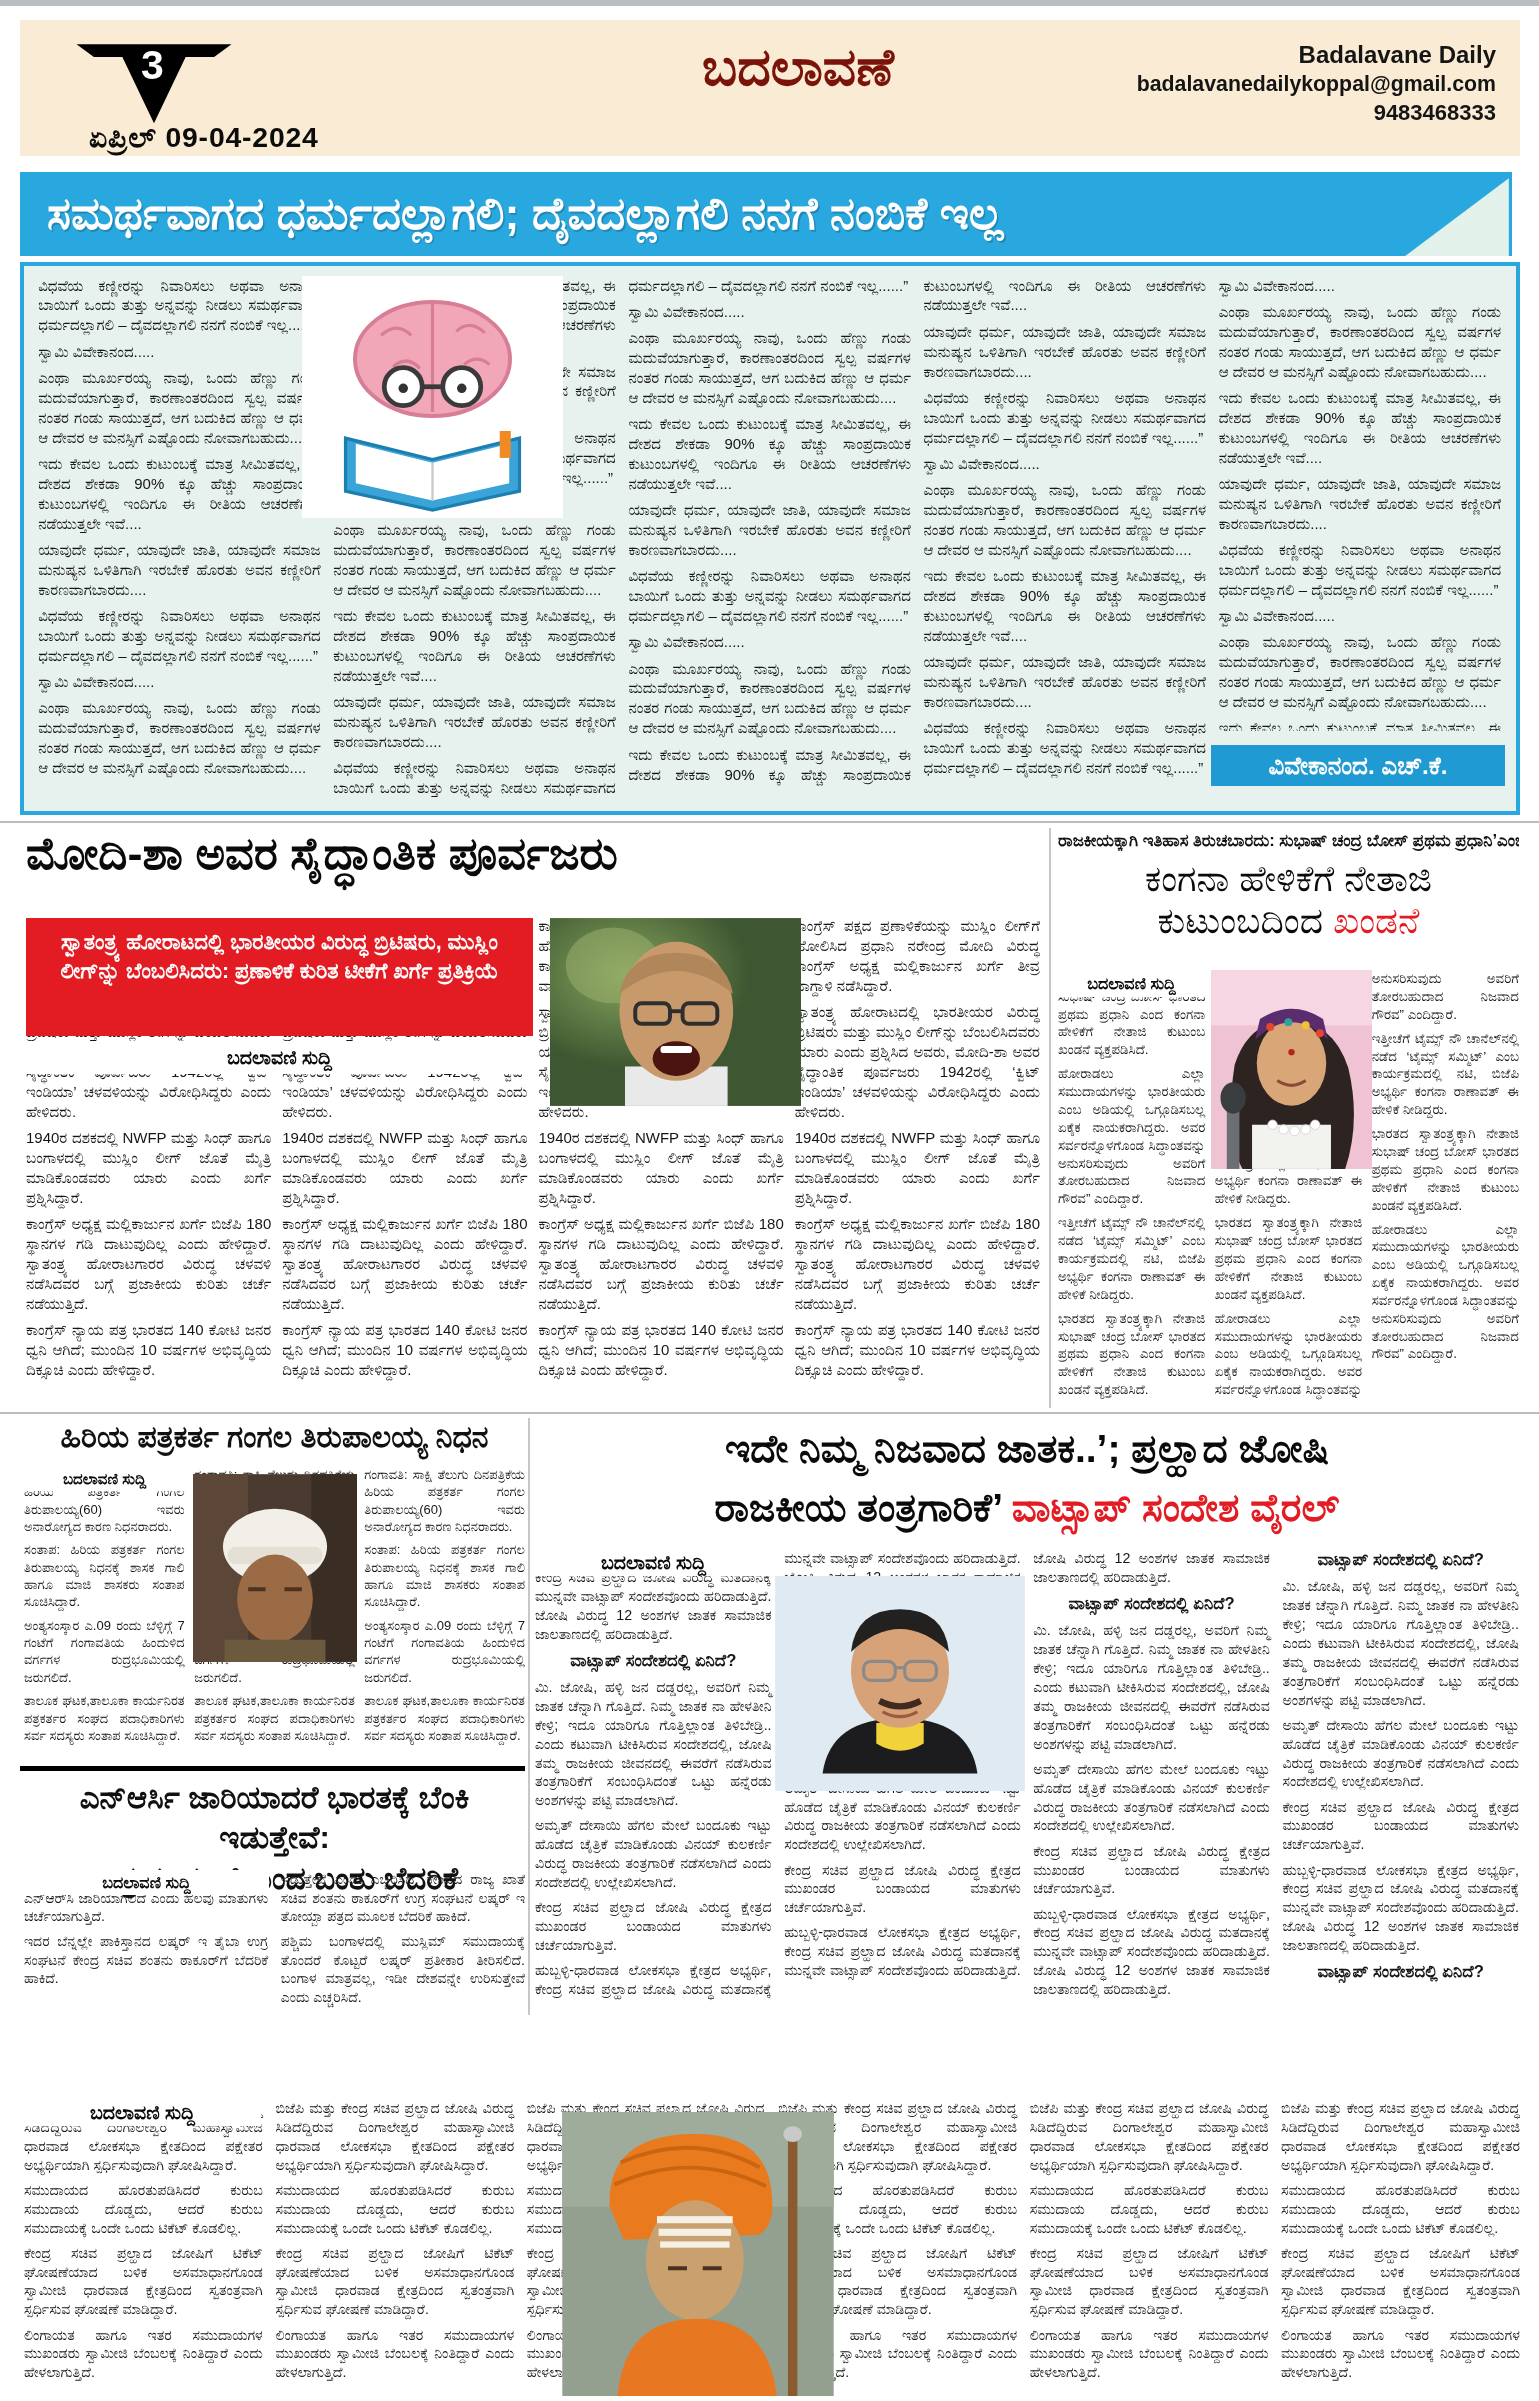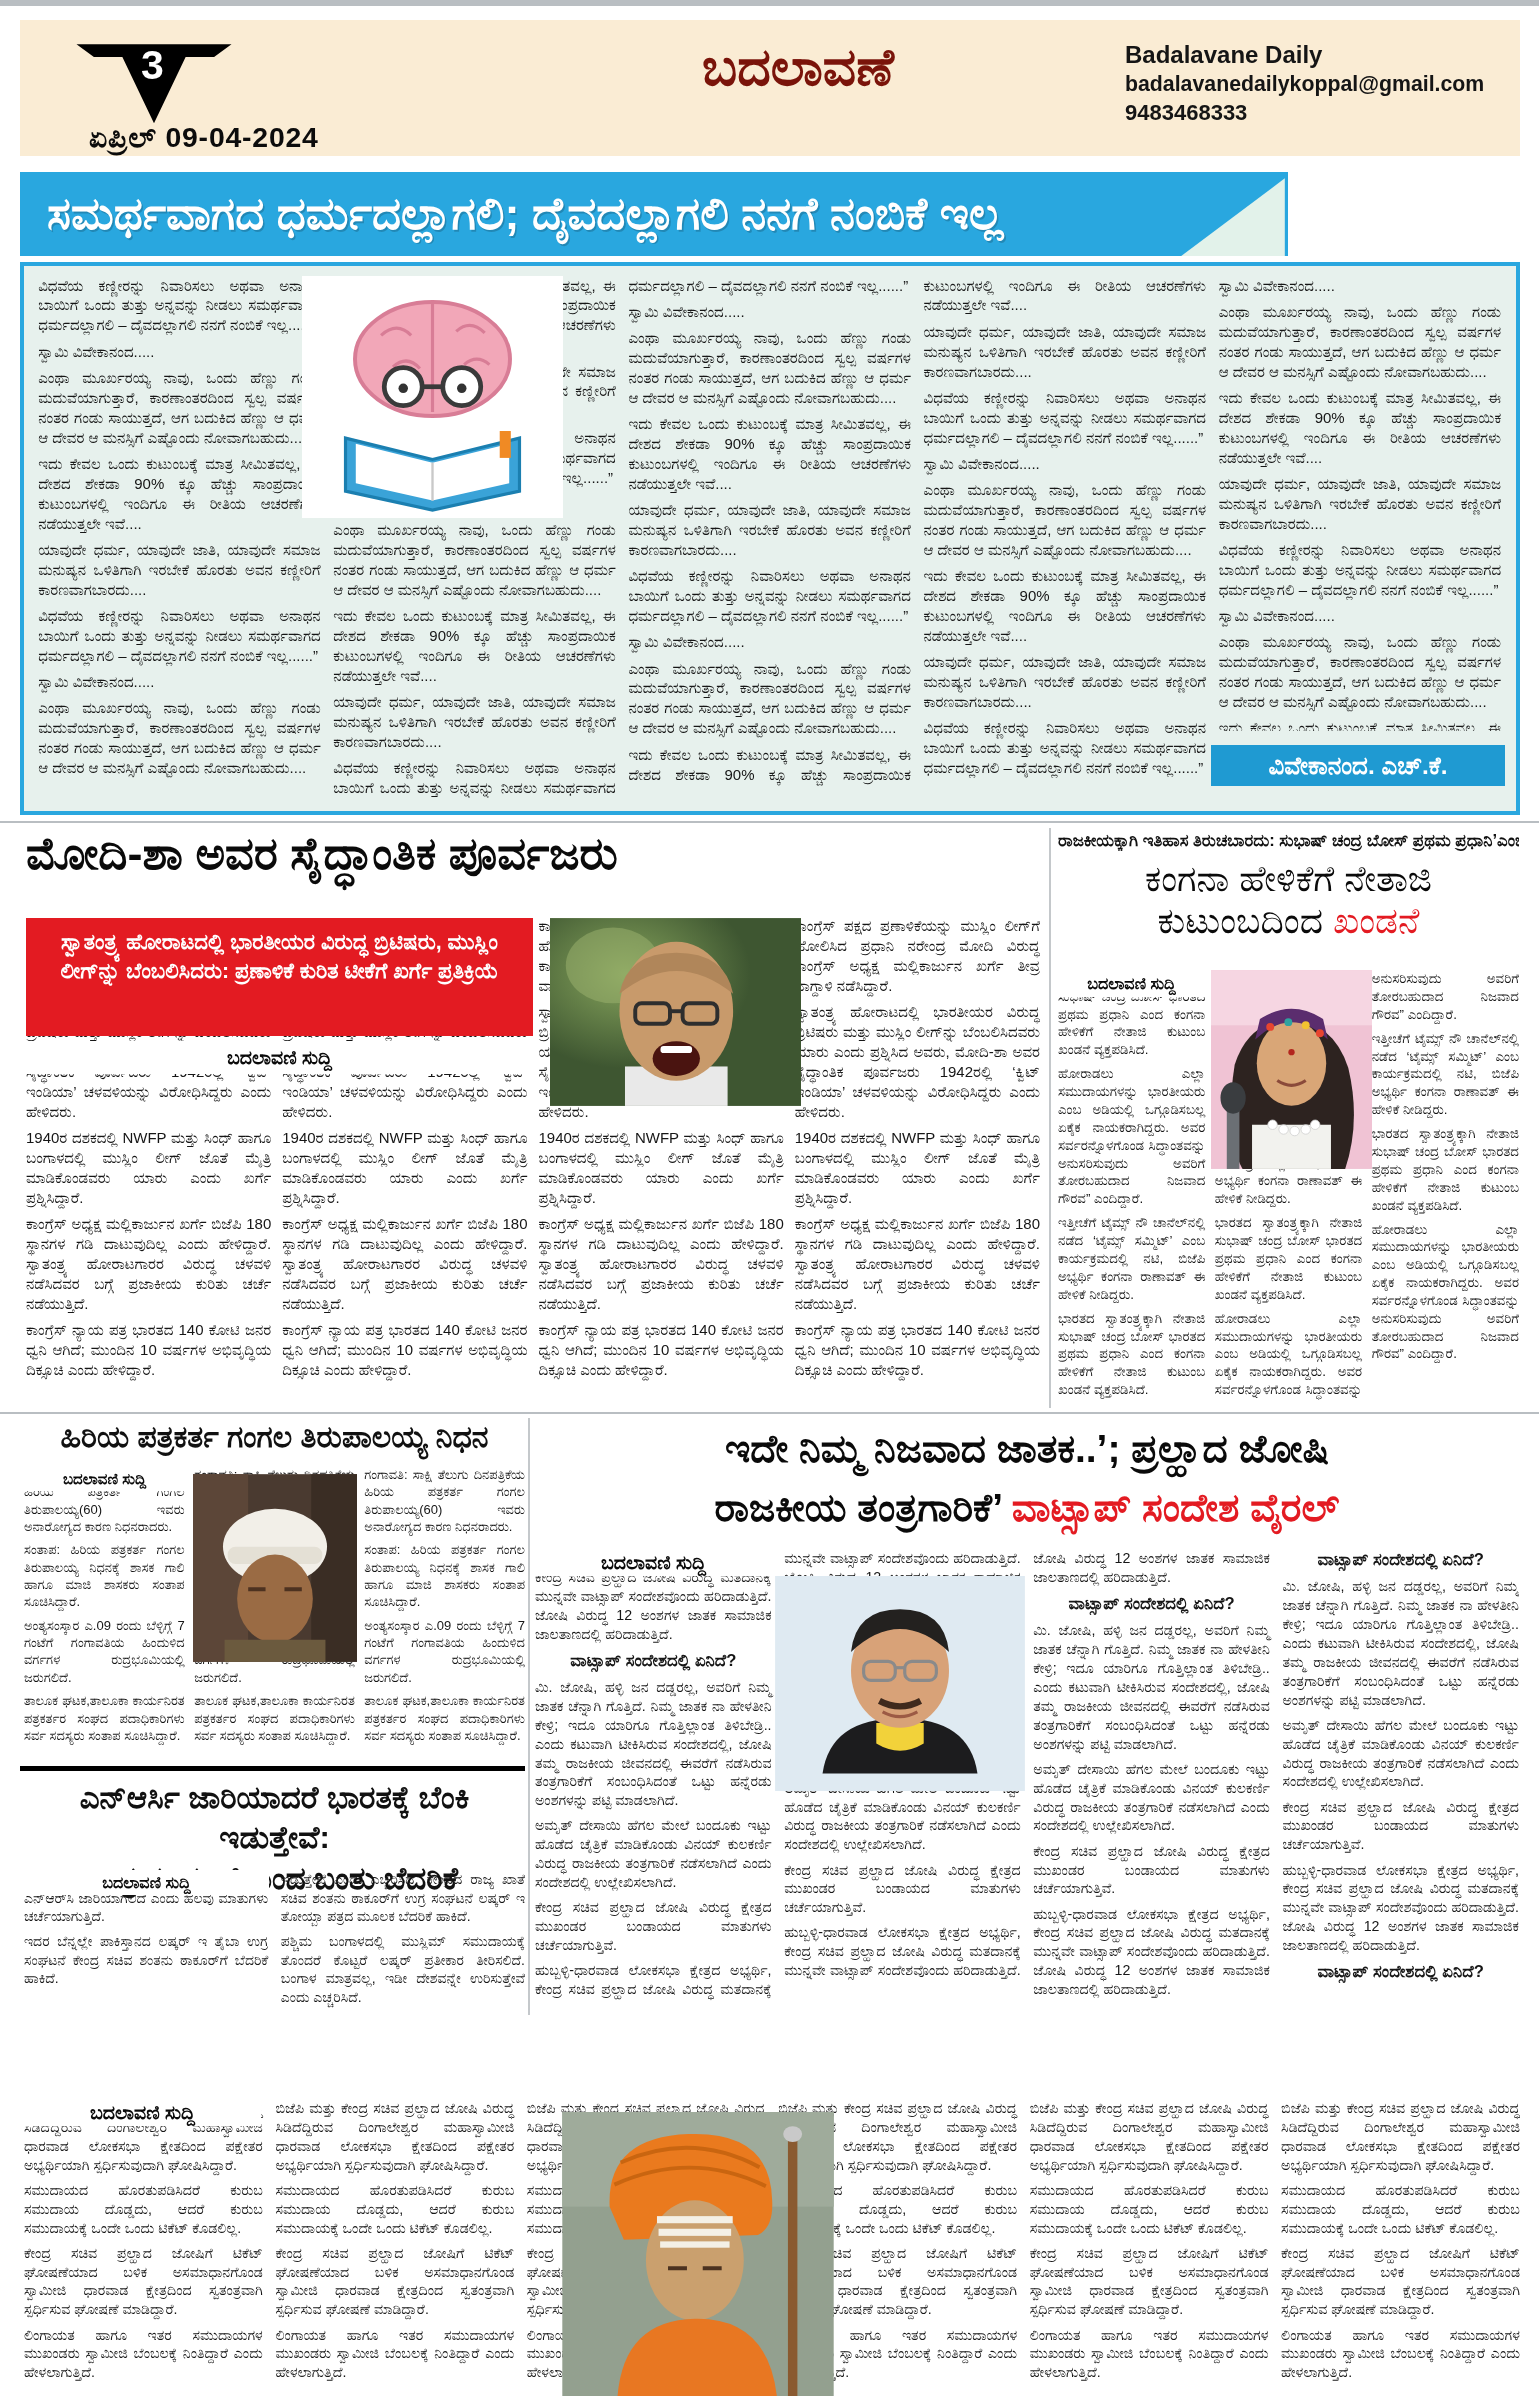--- a/index.html
+++ b/index.html
@@ -6,26 +6,26 @@
   #page{position:relative;width:1539px;height:2401px;background:#fff;overflow:hidden;
         font-family:"Liberation Sans","DejaVu Sans",sans-serif;color:#111;}
   .abs{position:absolute;}
   
   .topstrip{left:0;top:0;width:1539px;height:6.3px;background:#b9bec2;}
   .header{left:20px;top:20px;width:1500px;height:136px;background:#faecd4;}
   .pgtri{left:47px;top:9.5px;width:174px;height:95px;}
   .pgnum{left:93px;top:22px;width:79px;text-align:center;color:#fff;font-size:41px;font-weight:bold;}
   .date{left:69px;top:101px;font-size:28.4px;font-weight:bold;letter-spacing:0.8px;color:#0c0c0c;}
   .masthead{left:0;top:17.4px;width:100%;text-align:center;font-size:52px;font-weight:bold;color:#7a140a;padding-left:28px;}
-  .contact{right:24px;top:20.5px;width:371px;text-align:left;color:#151515;}
+  .contact{right:24px;top:20.5px;width:371px;text-align:right;color:#151515;}
   .contact .l1{font-size:24px;font-weight:bold;}
   .contact .l2{font-size:21.3px;font-weight:bold;margin-top:3.2px;}
   .contact .l3{font-size:22px;font-weight:bold;margin-top:3.2px;}
   
-  .banner{left:20px;top:172px;width:1268px;height:84px;background:#29a7df;overflow:hidden;}
+  .banner{left:20px;top:172px;width:1492px;height:84px;background:#29a7df;overflow:hidden;}
   .banner .txt{position:absolute;left:27px;top:0;height:84px;line-height:84px;color:#fff;
                font-size:45px;font-weight:bold;text-shadow:1.6px 1.6px 0 rgba(0,0,0,.18);white-space:nowrap;}
   .banner .corner{position:absolute;right:3.2px;top:6.3px;width:104px;height:78px;background:#e2f2ea;
                   clip-path:polygon(100% 0,100% 100%,0 100%);}
   
   .mainbox{left:20px;top:262px;width:1500px;height:553px;background:#e7f1ed;border:4px solid #2aa7df;box-sizing:border-box;}
   .mainbody{position:absolute;left:14.2px;top:9.5px;width:1463px;height:524px;column-count:5;column-gap:12.6px;overflow:hidden;}
   .bodytext p{margin:0 0 6.3px 0;text-align:justify;font-size:15px;line-height:1.33;color:#161616;}
   .bodytext p.subhead{font-weight:bold;text-align:center;font-size:16.6px;}
   .brainwrap{left:278px;top:10.3px;width:261px;height:242px;background:#fff;}

